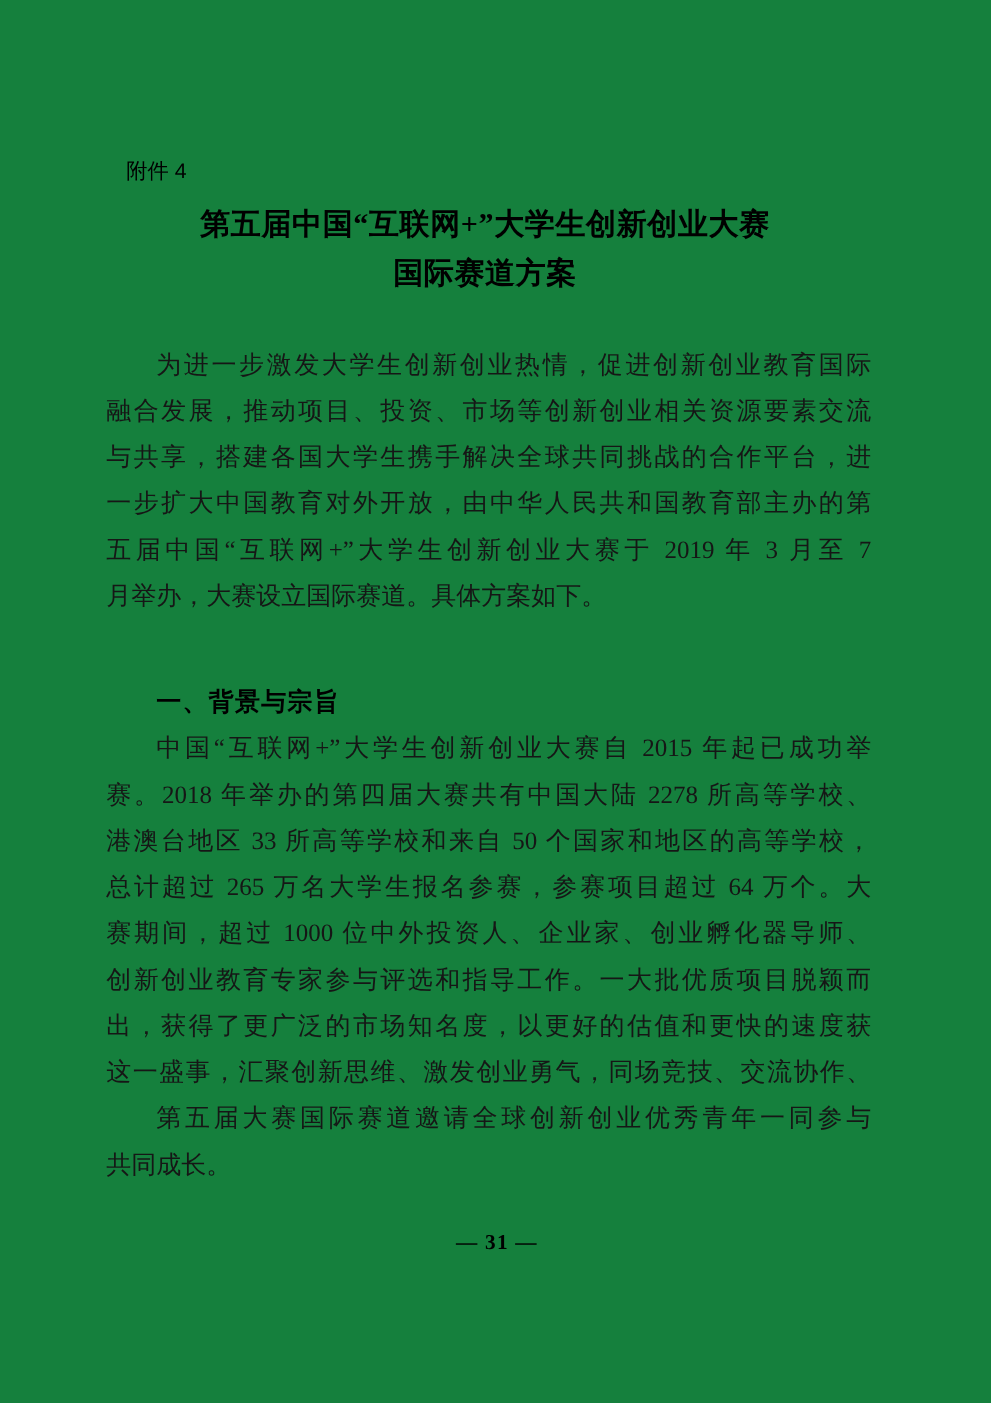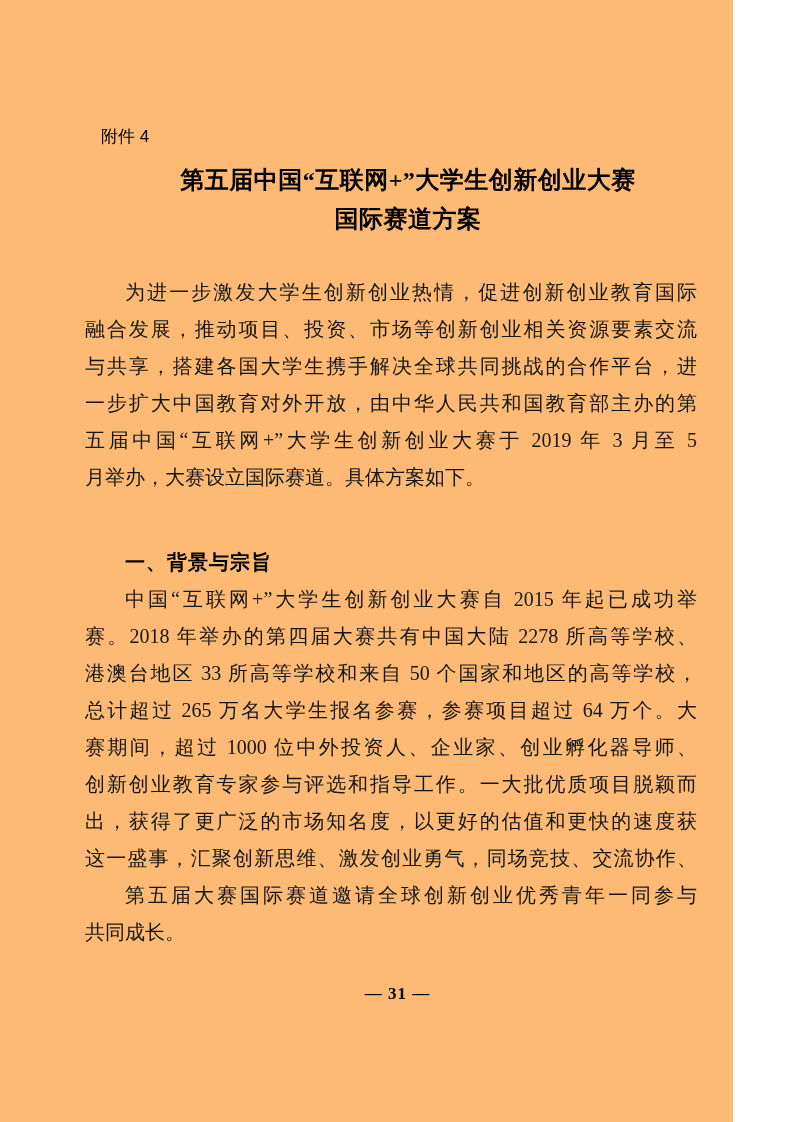--- a/index.html
+++ b/index.html
@@ -2,40 +2,40 @@
 <html lang="zh"><head>
 <meta charset="utf-8">
 <style>
   html, body {
     margin: 0;
     padding: 0;
     background: #ffffff;
   }
   .page {
     position: relative;
-    width: 733px;
+    width: 793px;
     height: 1122px;
-    background: #fdba74;
+    background: #15803d;
     overflow: hidden;
     font-family: "Liberation Serif", "DejaVu Serif", serif;
     color: #141414;
   }
   .attachment-label {
     position: absolute;
     left: 101px;
     top: 126px;
     font-family: "Liberation Sans", "DejaVu Sans", sans-serif;
     font-size: 17px;
     line-height: 22px;
     color: #000000;
     white-space: nowrap;
   }
   .title-block {
     position: absolute;
-    left: 97px;
+    left: 77px;
     top: 161px;
     width: 622px;
     text-align: center;
     font-weight: 700;
     color: #000000;
     font-size: 24px;
     line-height: 39px;
     letter-spacing: 0.5px;
   }
   .doc-body {
@@ -93,21 +93,21 @@
     <div>第五届中国“互联网+”大学生创新创业大赛</div>
     <div>国际赛道方案</div>
   </div>
 
   <div class="doc-body">
 
   <div class="line first">为进一步激发大学生创新创业热情，促进创新创业教育国际</div>
       <div class="line full">融合发展，推动项目、投资、市场等创新创业相关资源要素交流</div>
       <div class="line full">与共享，搭建各国大学生携手解决全球共同挑战的合作平台，进</div>
       <div class="line full">一步扩大中国教育对外开放，由中华人民共和国教育部主办的第</div>
-      <div class="line full">五届中国“互联网+”大学生创新创业大赛于 2019 年 3 月至 5</div>
+      <div class="line full">五届中国“互联网+”大学生创新创业大赛于 2019 年 3 月至 7</div>
       <div class="line last">月举办，大赛设立国际赛道。具体方案如下。</div>
       <div class="line heading">一、背景与宗旨</div>
       <div class="line first">中国“互联网+”大学生创新创业大赛自 2015 年起已成功举</div>
       <div class="line full">赛。2018 年举办的第四届大赛共有中国大陆 2278 所高等学校、</div>
       <div class="line full">港澳台地区 33 所高等学校和来自 50 个国家和地区的高等学校，</div>
       <div class="line full">总计超过 265 万名大学生报名参赛，参赛项目超过 64 万个。大</div>
       <div class="line full">赛期间，超过 1000 位中外投资人、企业家、创业孵化器导师、</div>
       <div class="line full">创新创业教育专家参与评选和指导工作。一大批优质项目脱颖而</div>
       <div class="line full">出，获得了更广泛的市场知名度，以更好的估值和更快的速度获</div>
       <div class="line full">这一盛事，汇聚创新思维、激发创业勇气，同场竞技、交流协作、</div>

